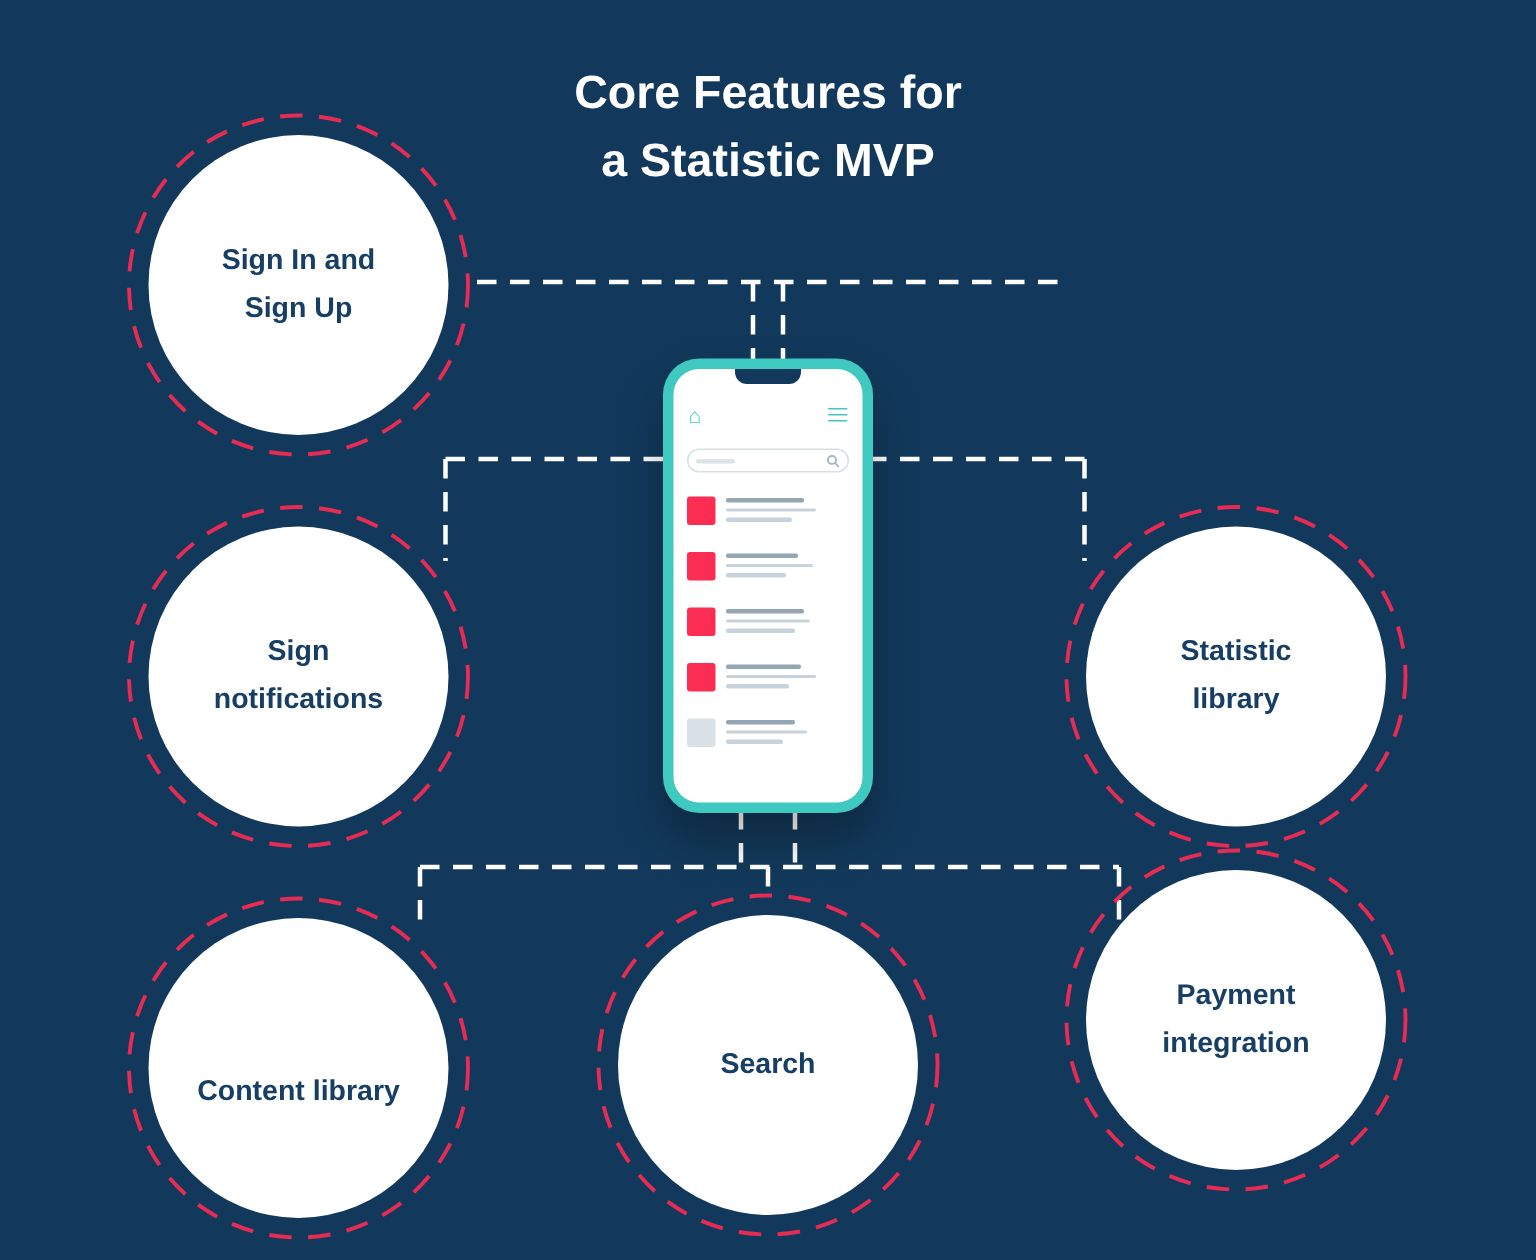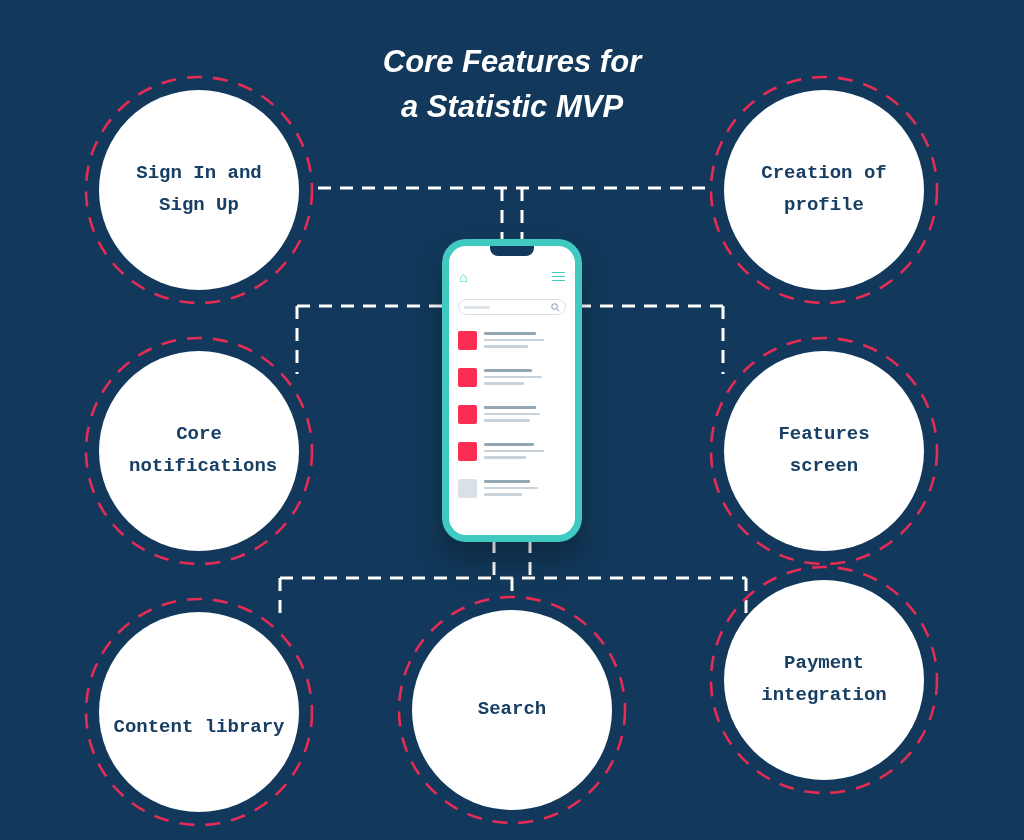--- a/index.html
+++ b/index.html
@@ -27,21 +27,21 @@
     transform: translateX(-50%);
     text-align: center;
     color: #ffffff;
     font-size: 31px;
     font-weight: bold;
     line-height: 1.45;
     margin: 0;
     white-space: nowrap;
     z-index: 3;
   }
-  .title span { display: block; font-style: italic; }
+  .title span { display: block; }
 
   
   .connectors { position: absolute; inset: 0; z-index: 1; }
   .connectors line {
     stroke: #ffffff;
     stroke-width: 3;
     stroke-dasharray: 13 9;
   }
 
   
@@ -63,21 +63,20 @@
     align-items: center;
     justify-content: center;
     text-align: center;
   }
   .label {
     color: var(--label);
     font-weight: bold;
     font-size: 19px;
     line-height: 1.68;
     max-width: 140px;
-    font-family: Liberation Mono, monospace;
   }
   .n-statistic .label { max-width: 110px; }
   .n-content .label { white-space: nowrap; max-width: none; margin-top: 32px; }
 
   .n-signin    { left: 83px;  top: 74px; }
   .n-creation  { left: 708px; top: 74px; }
   .n-push      { left: 83px;  top: 335px; }
   .n-statistic { left: 708px; top: 335px; }
   .n-content   { left: 83px;  top: 596px; }
   .n-search    { left: 396px; top: 594px; }
@@ -173,44 +172,36 @@
 
   <div class="node n-signin">
     <svg class="ring" viewBox="0 0 232 232">
         <circle cx="116" cy="116" r="113"></circle>
       </svg>
     <div class="bubble">
       <span class="label">Sign In and Sign Up</span>
     </div>
   </div>
 
-  <div class="node n-creation">
-    <svg class="ring" viewBox="0 0 232 232">
-        <circle cx="116" cy="116" r="113"></circle>
-      </svg>
-    <div class="bubble">
-      <span class="label">Creation of profile</span>
-    </div>
-  </div>
 
   <div class="node n-push">
     <svg class="ring" viewBox="0 0 232 232">
         <circle cx="116" cy="116" r="113"></circle>
       </svg>
     <div class="bubble">
-      <span class="label">Core notifications</span>
+      <span class="label">Sign notifications</span>
     </div>
   </div>
 
   <div class="node n-statistic">
     <svg class="ring" viewBox="0 0 232 232">
         <circle cx="116" cy="116" r="113"></circle>
       </svg>
     <div class="bubble">
-      <span class="label">Features screen</span>
+      <span class="label">Statistic library</span>
     </div>
   </div>
 
   <div class="node n-content">
     <svg class="ring" viewBox="0 0 232 232">
         <circle cx="116" cy="116" r="113"></circle>
       </svg>
     <div class="bubble">
       <span class="label">Content library</span>
     </div>

